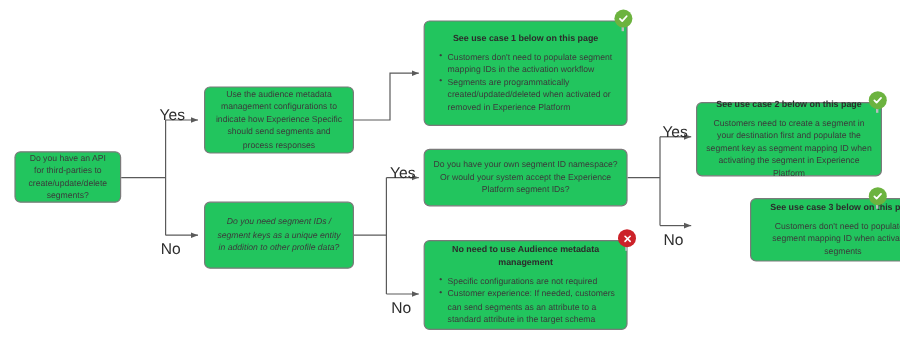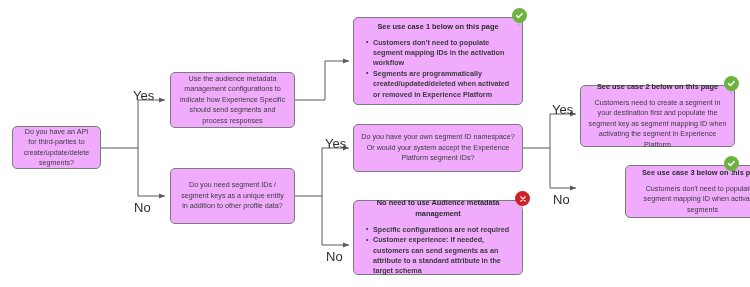--- a/index.html
+++ b/index.html
@@ -13,21 +13,21 @@
     height: 287px;
     background: #ffffff;
     font-family: "Liberation Sans", sans-serif;
     overflow: hidden;
   }
   .node {
     position: absolute;
     box-sizing: border-box;
     border: 1px solid #7a7a7a;
     border-radius: 5px;
-    background: #f0abfc;
+    background: #22c55e;
     color: #3b3b3b;
     font-size: 7.2px;
     line-height: 1.45;
     display: flex;
     flex-direction: column;
     justify-content: center;
     padding: 18px 7px;
   }
   .node.center { text-align: center; }
   .node .title {
@@ -39,21 +39,20 @@
   }
   .node ul {
     margin: 0;
     padding: 0 0 0 7px;
     list-style: none;
   }
   .node ul li {
     position: relative;
     padding-left: 5px;
     margin-bottom: 0px;
-    font-weight: bold;
   }
   .node ul li::before {
     content: "\2022";
     position: absolute;
     left: -2px;
     top: -0.5px;
     font-size: 7px;
     color: #3b3b3b;
   }
   .node p { margin: 0; }
@@ -122,21 +121,21 @@
   </svg>
 
   <div class="node center" style="left:12px; top:126px; width:89px; height:43px;">
     <p>Do you have an API for third-parties to create/update/delete segments?</p>
   </div>
 
   <div class="node center" style="left:170px; top:72px; width:125px; height:56px;">
     <p>Use the audience metadata management configurations to indicate how Experience Specific should send segments and process responses</p>
   </div>
 
-  <div class="node center" style="left:170px; top:168px; width:125px; height:56px;">
+  <div class="node center" style="left:170px; top:168px; width:125px; height:56px;font-style:italic;">
     <p>Do you need segment IDs / segment keys as a unique entity in addition to other profile data?</p>
   </div>
 
   <div class="node" style="left:353px; top:17px; width:170px; height:88px;">
     <div class="title">See use case 1 below on this page</div>
     <ul>
       <li>Customers don't need to populate segment mapping IDs in the activation workflow</li>
       <li>Segments are programmatically created/updated/deleted when activated or removed in Experience Platform</li>
     </ul>
   </div>

